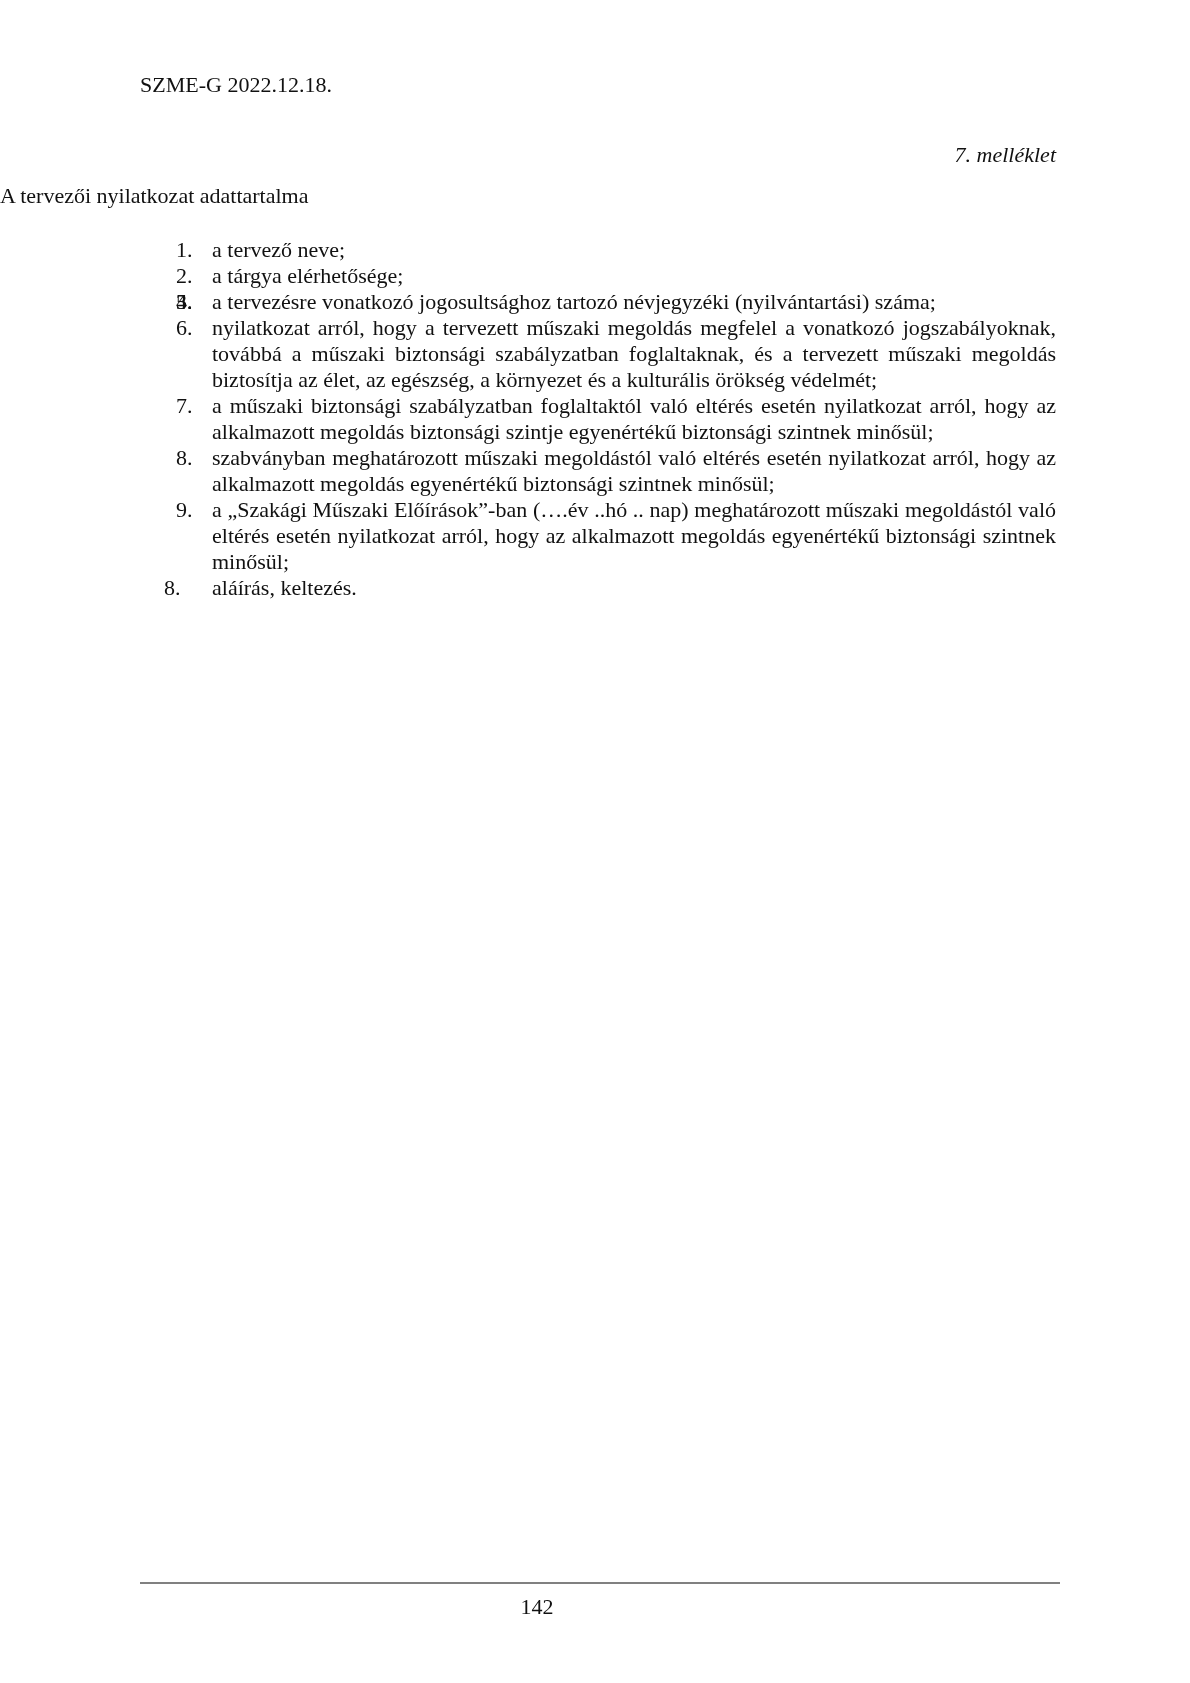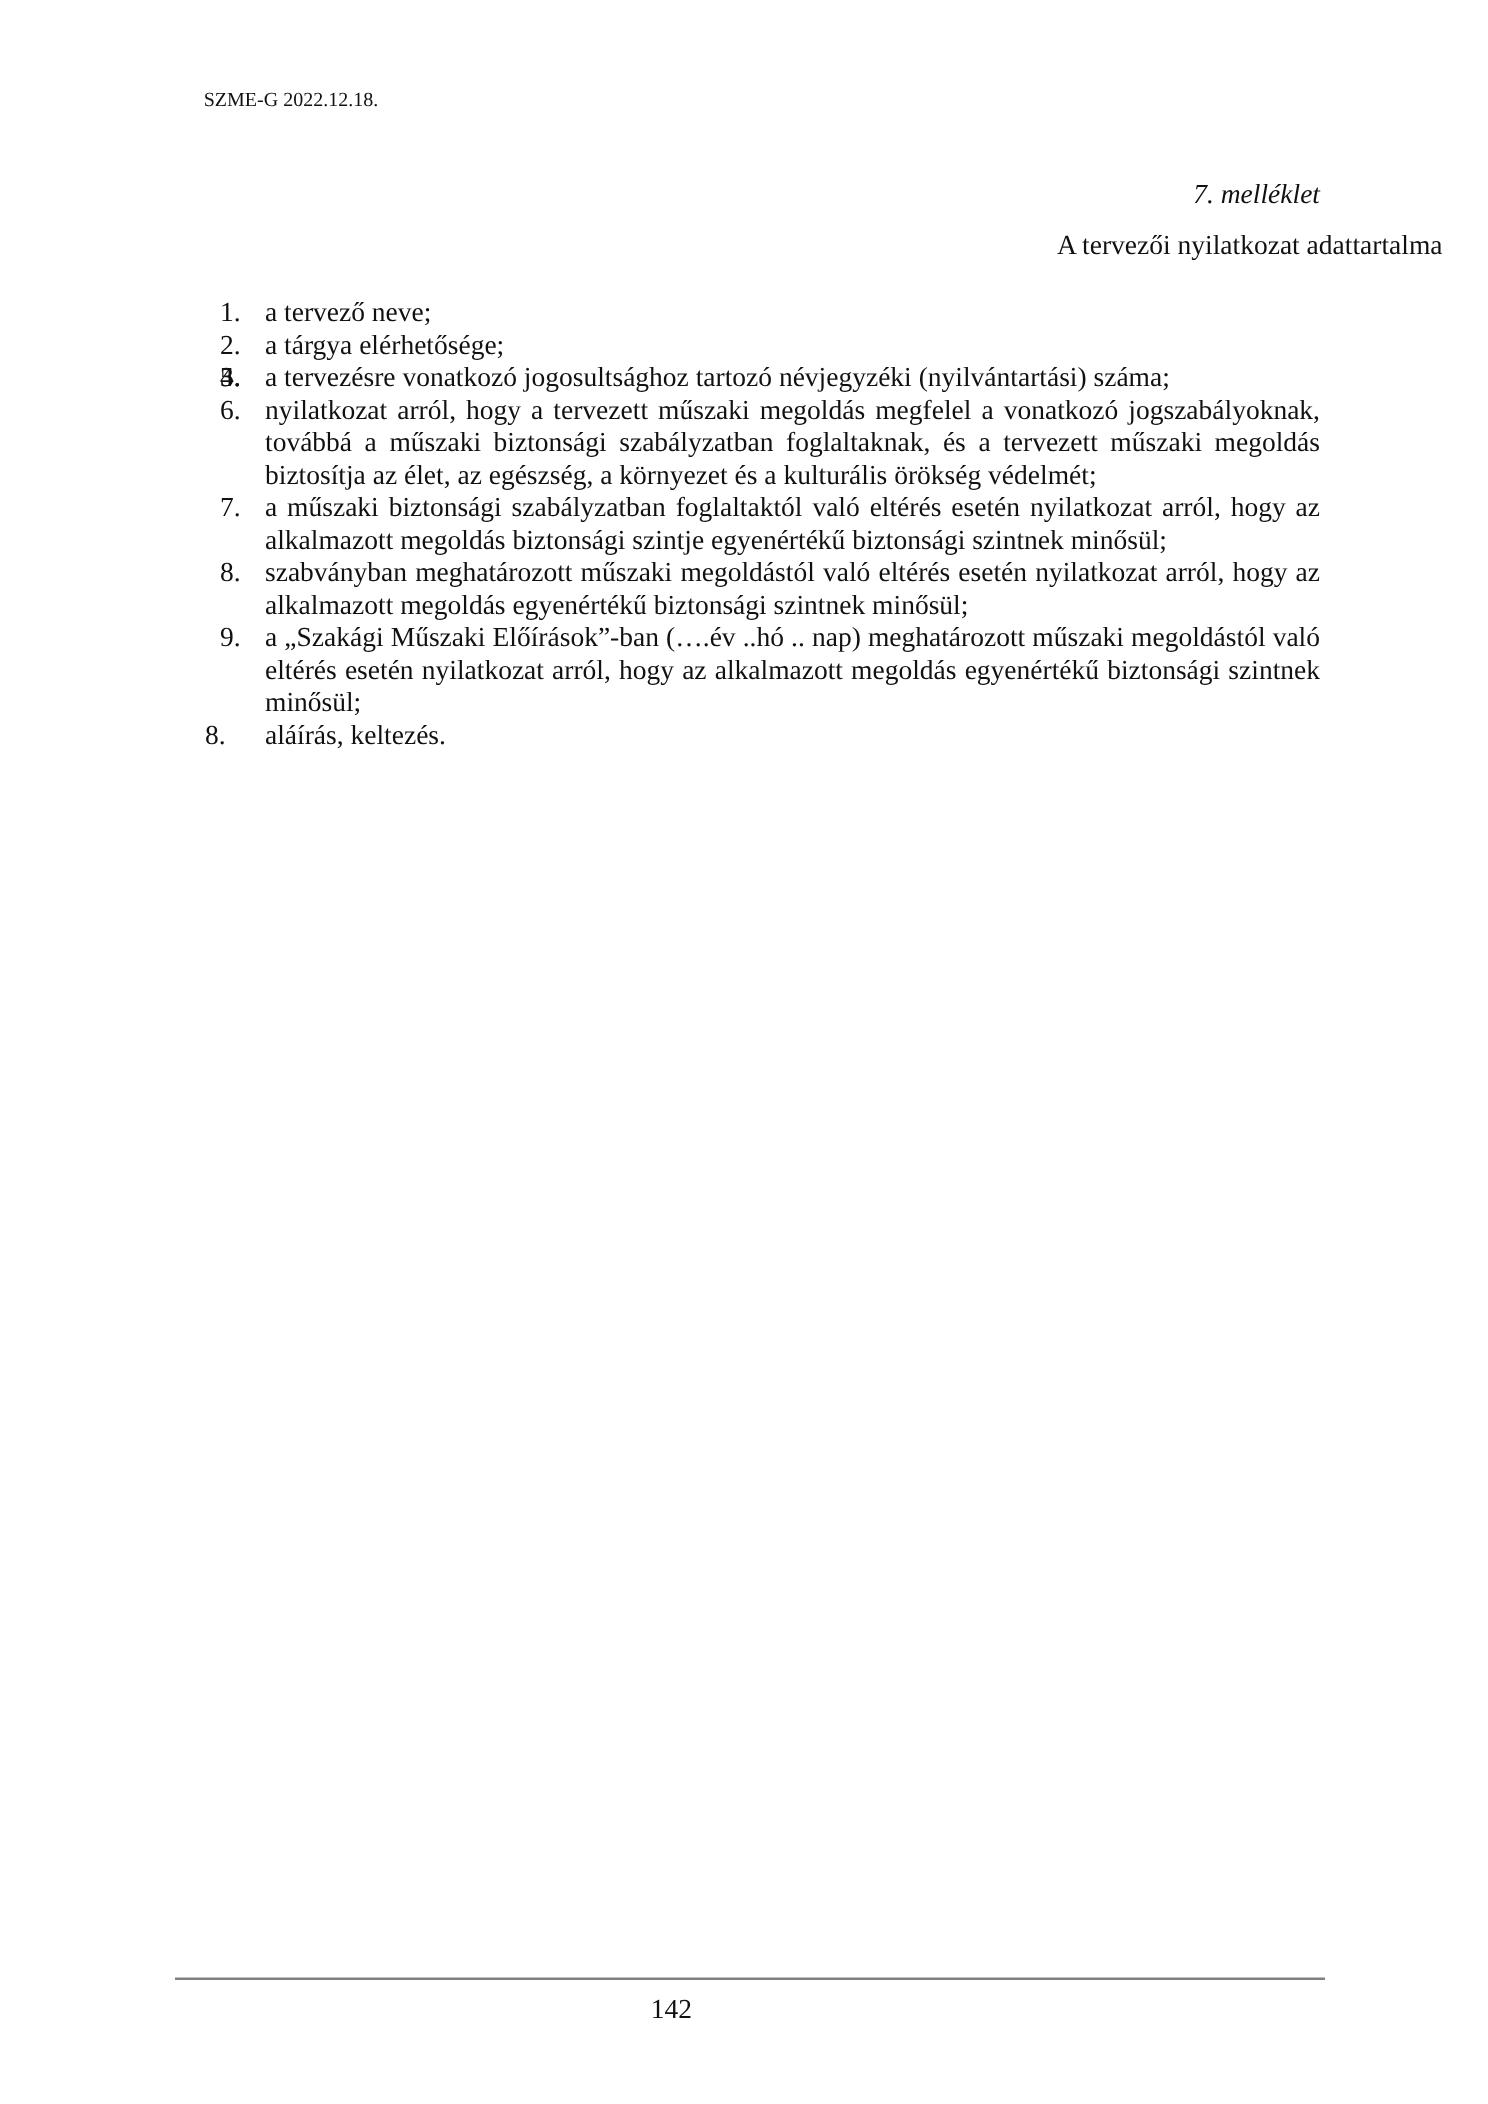--- a/index.html
+++ b/index.html
@@ -1,20 +1,20 @@
 <!DOCTYPE html>
 <html><head>
   <meta charset="utf-8">
   <style>
     html, body { margin: 0; padding: 0; background: #ffffff; }
     body { width: 1190px; height: 1683px; position: relative; overflow: hidden;
            font-family: "Liberation Serif", "DejaVu Serif", serif; color: #111; }
-    .header { position: absolute; left: 140px; top: 72px; font-size: 16px; margin-left: 23px; }
+    .header { position: absolute; left: 140px; top: 72px; font-size: 22px; }
     .annex { position: absolute; right: 134px; top: 142px; font-size: 22px; font-style: italic; }
-    .title { position: absolute; left: 0; width: 1154px; top: 183px; text-align: right; font-size: 22px; line-height: 26px; }
+    .title { position: absolute; left: 0; width: 1154px; top: 183px; text-align: left; font-size: 22px; line-height: 26px; }
     .subtitle { font-style: italic; }
     ol.items { position: absolute; left: 176px; width: 880px; top: 237px; margin: 0; padding: 0; list-style: none;
                font-size: 22px; line-height: 26px; }
     ol.items li { position: relative; padding-left: 36px; text-align: justify; }
     ol.items li .num { position: absolute; left: 0; top: 0; }
     ol.items li.wide .num { left: -12px; }
     .rule { position: absolute; left: 140px; width: 920px; top: 1582px; height: 2px; background: #808080; }
     .pagenum { position: absolute; left: 0; width: 1074px; top: 1594px; text-align: center; font-size: 22px; }
   </style>
 </head>

